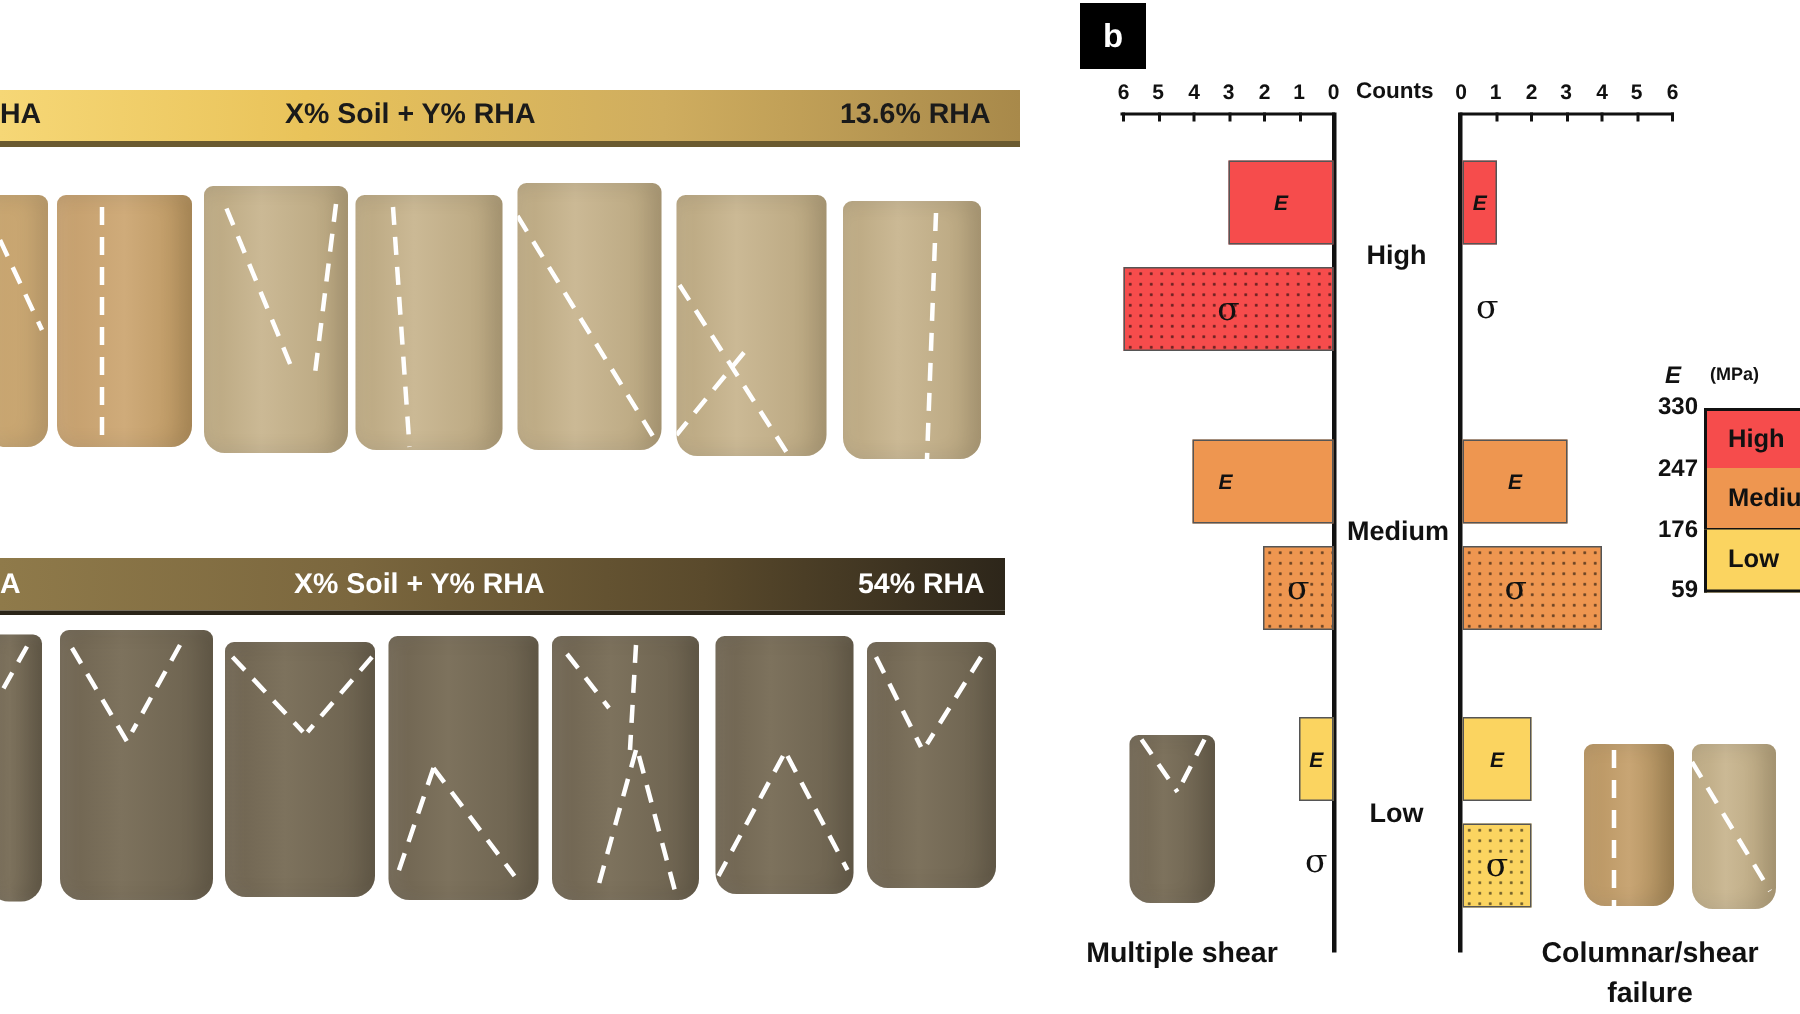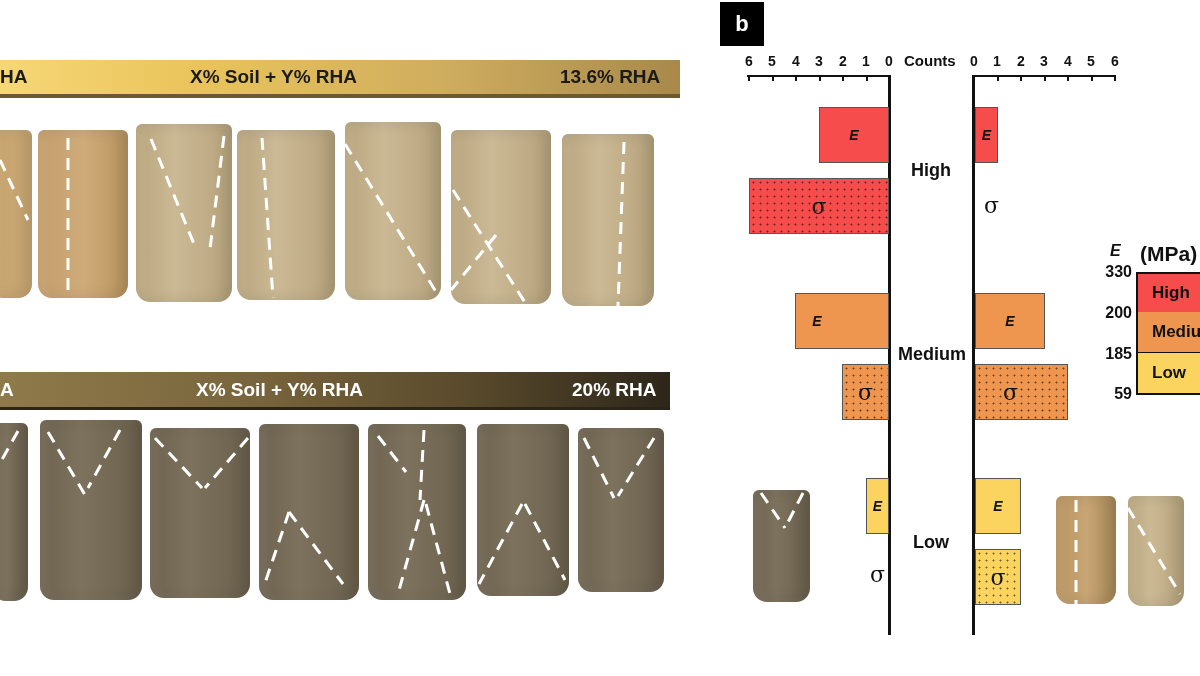--- a/index.html
+++ b/index.html
@@ -35,21 +35,21 @@
 <body>
 
 <div id="banner-top" class="banner">
   <span style="left:0px;">HA</span>
   <span style="left:190px;">X% Soil + Y% RHA</span>
   <span style="left:560px;">13.6% RHA</span>
 </div>
 <div id="banner-bottom" class="banner">
   <span style="left:0px;">A</span>
   <span style="left:196px;">X% Soil + Y% RHA</span>
-  <span style="left:572px;">20% RHA</span>
+  <span style="left:572px;">54% RHA</span>
 </div>
 
 <div class="spec top-row" style="left:-10px;top:130px;width:42px;height:168px;background:linear-gradient(90deg,#c7a46f,#caa874);">
   <svg viewBox="0 0 42 168">
       <line class="dash" x1="10" y1="30" x2="38" y2="90"></line>
     </svg>
   </div>
 <div class="spec top-row" style="left:38px;top:130px;width:90px;height:168px;background:linear-gradient(90deg,#c49e6c,#cfab7a 50%,#b9955f);">
   <svg viewBox="0 0 90 168">
       <line class="dash" x1="30" y1="8" x2="30" y2="168"></line>
@@ -211,29 +211,32 @@
       <line class="dash" x1="20" y1="4" x2="20" y2="108"></line>
     </svg>
   </div>
 <div class="spec top-row" style="left:1128px;top:496px;width:56px;height:110px;">
   <svg viewBox="0 0 56 110">
       <line class="dash" x1="0" y1="12" x2="52" y2="98"></line>
     </svg>
   </div>
 
 <div class="caption" style="left:706px;top:622px;width:164px;">
+  <div>Multiple shear</div>
 </div>
 <div class="caption" style="left:1010px;top:622px;width:180px;">
+  <div>Columnar/shear</div>
+  <div>failure</div>
 </div>
 
 <div class="abs" style="left:1110px;top:242px;font-weight:bold;font-style:italic;font-size:16px;">E</div>
-<div class="abs" style="left:1140px;top:242px;font-weight:bold;font-size:21px;">(MPa)</div>
+<div class="abs" style="left:1140px;top:242px;font-weight:bold;font-size:12px;">(MPa)</div>
 <div class="legend-tick" style="top:263px;">330</div>
-<div class="legend-tick" style="top:304px;">200</div>
-<div class="legend-tick" style="top:345px;">185</div>
+<div class="legend-tick" style="top:304px;">247</div>
+<div class="legend-tick" style="top:345px;">176</div>
 <div class="legend-tick" style="top:385px;">59</div>
 <div class="legend-box" style="top:272px;height:42px;background:#f64c4c;">
     <span>High</span>
   </div>
 <div class="legend-box" style="top:312px;height:42px;background:#ee9650;border-top:none;">
     <span>Medium</span>
   </div>
 <div class="legend-box" style="top:353px;height:42px;background:#fbd460;border-top:none;">
     <span>Low</span>
   </div>

